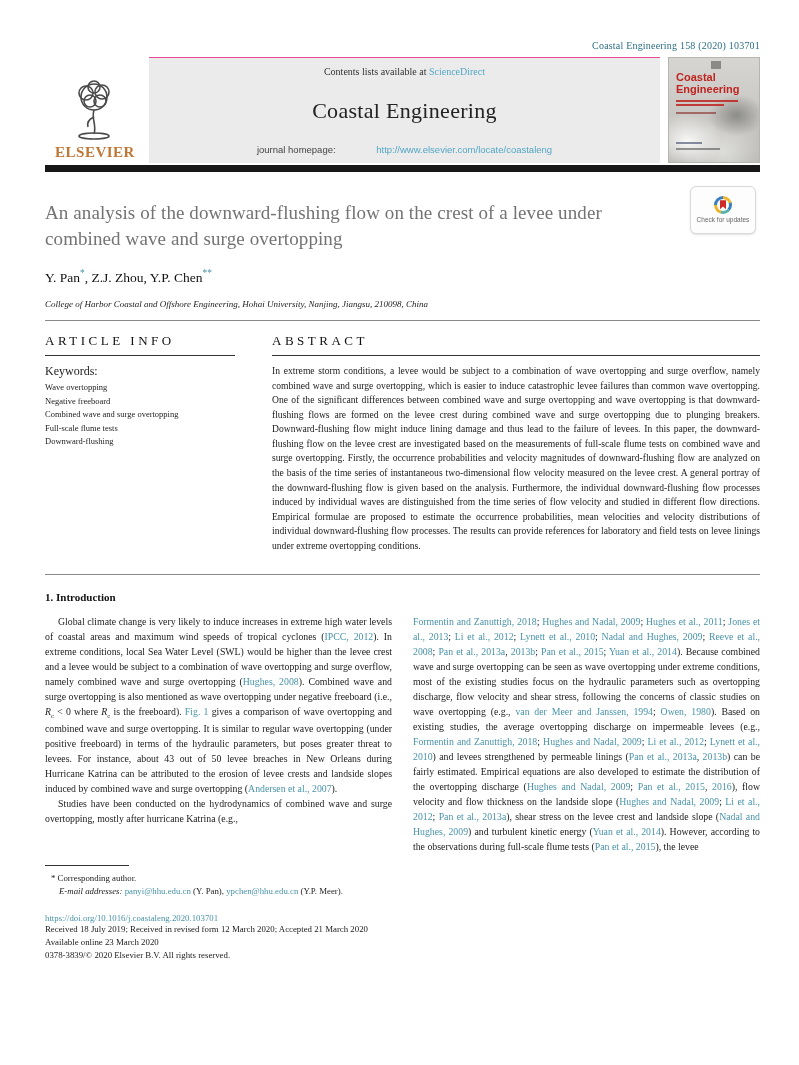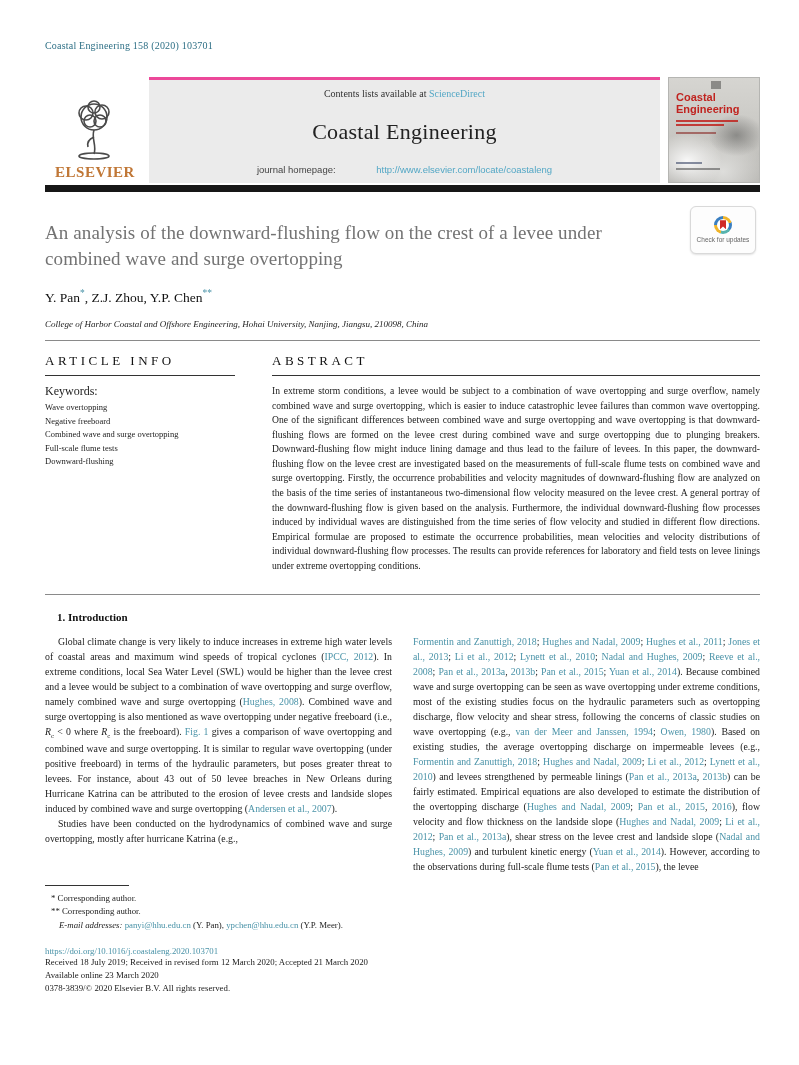--- a/index.html
+++ b/index.html
@@ -8,29 +8,29 @@
     width:799px;height:1065px;
     margin:0 auto;
     background:#ffffff;
     font-family:"Liberation Serif","DejaVu Serif",serif;
     color:#1c1c1c;
     overflow:hidden;
     box-sizing:border-box;
     padding:40px 39px 0 45px;
   }
   .citation{
-    text-align:left;font-size:10px;color:#2d6f85;letter-spacing:.2px;margin-bottom:26px;
+    text-align:right;font-size:10px;color:#2d6f85;letter-spacing:.2px;margin-bottom:6px;
   }
   
   .header-row{display:flex;align-items:stretch;height:106px;}
   .elsevier{width:100px;display:flex;flex-direction:column;align-items:center;justify-content:flex-end;padding-bottom:2px;}
   .elsevier svg{display:block;}
   .els-text{font-size:15px;letter-spacing:.5px;color:#c07736;font-weight:bold;margin-top:1px;}
   .graybox{
-    flex:1;background:#ebebeb;border-top:3px solid #ec4899;
+    flex:1;background:#ebebeb;border-top:1px solid #ec4899;
     display:flex;flex-direction:column;justify-content:space-between;
     text-align:center;padding:8px 10px;margin:0 8px 0 4px;
   }
   .contents-line{font-size:10px;color:#333;}
   .sd{color:#53a7c5;}
   .jname{font-size:22px;color:#222;letter-spacing:.3px;}
   .homepage{font-family:"Liberation Sans","DejaVu Sans",sans-serif;font-size:9.5px;color:#444;}
   .homepage .url{color:#53a7c5;padding-left:38px;}
   
   .cover{
@@ -79,21 +79,21 @@
   .meta-row{display:flex;padding:12px 0 10px 0;}
   .info-col{width:205px;flex-shrink:0;}
   .abs-col{flex:1;margin-left:22px;}
   .col-heading{font-size:13px;letter-spacing:3.5px;color:#111;}
   .heading-rule{border-top:1px solid #333;margin:6px 0 8px 0;}
   .info-col .heading-rule{width:190px;}
   .kw-label{font-size:12px;margin-bottom:2px;margin-top:8px;}
   .kw{font-size:8.5px;line-height:1.6;}
   .abs-text{font-size:9.6px;line-height:1.52;text-align:justify;margin:2px 0 0 0;color:#1a1a1a;}
   
-  .sec{font-size:11px;margin:16px 0 12px 12px;color:#111;}
+  .sec{font-size:11px;margin:16px 0 12px 0;color:#111;}
   .body-cols{display:flex;}
   .bcol{width:347px;}
   .bcol + .bcol{margin-left:21px;}
   .bcol p{font-size:9.8px;line-height:1.53;text-align:justify;margin:0;color:#1a1a1a;}
   .bcol p.indent{text-indent:13px;}
   .bcol p + p{margin-top:0;}
   .link{color:#4a93a8;text-align:right;}
   .var{font-style:italic;}
   sub{font-size:70%;}
   sup.suplink{color:#4a93a8;font-size:70%;}
@@ -202,21 +202,20 @@
       <p class="indent"><span>Studies have been conducted on the hydrodynamics of combined wave and surge overtopping, mostly after hurricane Katrina (e.g.,</span></p>
     </div>
     <div class="bcol">
       <p><span class="link">Formentin and Zanuttigh, 2018</span><span>; </span><span class="link">Hughes and Nadal, 2009</span><span>; </span><span class="link">Hughes et al., 2011</span><span>; </span><span class="link">Jones et al., 2013</span><span>; </span><span class="link">Li et al., 2012</span><span>; </span><span class="link">Lynett et al., 2010</span><span>; </span><span class="link">Nadal and Hughes, 2009</span><span>; </span><span class="link">Reeve et al., 2008</span><span>; </span><span class="link">Pan et al., 2013a</span><span>, </span><span class="link">2013b</span><span>; </span><span class="link">Pan et al., 2015</span><span>; </span><span class="link">Yuan et al., 2014</span><span>). Because combined wave and surge overtopping can be seen as wave overtopping under extreme conditions, most of the existing studies focus on the hydraulic parameters such as overtopping discharge, flow velocity and shear stress, following the concerns of classic studies on wave overtopping (e.g., </span><span class="link">van der Meer and Janssen, 1994</span><span>; </span><span class="link">Owen, 1980</span><span>). Based on existing studies, the average overtopping discharge on impermeable levees (e.g., </span><span class="link">Formentin and Zanuttigh, 2018</span><span>; </span><span class="link">Hughes and Nadal, 2009</span><span>; </span><span class="link">Li et al., 2012</span><span>; </span><span class="link">Lynett et al., 2010</span><span>) and levees strengthened by permeable linings (</span><span class="link">Pan et al., 2013a</span><span>, </span><span class="link">2013b</span><span>) can be fairly estimated. Empirical equations are also developed to estimate the distribution of the overtopping discharge (</span><span class="link">Hughes and Nadal, 2009</span><span>; </span><span class="link">Pan et al., 2015</span><span>, </span><span class="link">2016</span><span>), flow velocity and flow thickness on the landside slope (</span><span class="link">Hughes and Nadal, 2009</span><span>; </span><span class="link">Li et al., 2012</span><span>; </span><span class="link">Pan et al., 2013a</span><span>), shear stress on the levee crest and landside slope (</span><span class="link">Nadal and Hughes, 2009</span><span>) and turbulent kinetic energy (</span><span class="link">Yuan et al., 2014</span><span>). However, according to the observations during full-scale flume tests (</span><span class="link">Pan et al., 2015</span><span>), the levee</span></p>
     </div>
   </div>
 
   <div class="foot-rule"></div>
   <div class="footnotes">
     <div class="fn">* Corresponding author.</div>
-    <div class="fn">** Corresponding author.</div>
     <div class="fn email"><span class="var">E-mail addresses: </span><span class="link">panyi@hhu.edu.cn</span><span> (Y. Pan), </span><span class="link">ypchen@hhu.edu.cn</span><span> (Y.P. Meer).</span></div>
   </div>
 
   <div class="doi">https://doi.org/10.1016/j.coastaleng.2020.103701</div>
   <div class="pubinfo">Received 18 July 2019; Received in revised form 12 March 2020; Accepted 21 March 2020</div>
   <div class="pubinfo">Available online 23 March 2020</div>
   <div class="pubinfo">0378-3839/© 2020 Elsevier B.V. All rights reserved.</div>
 
 </div>
 

